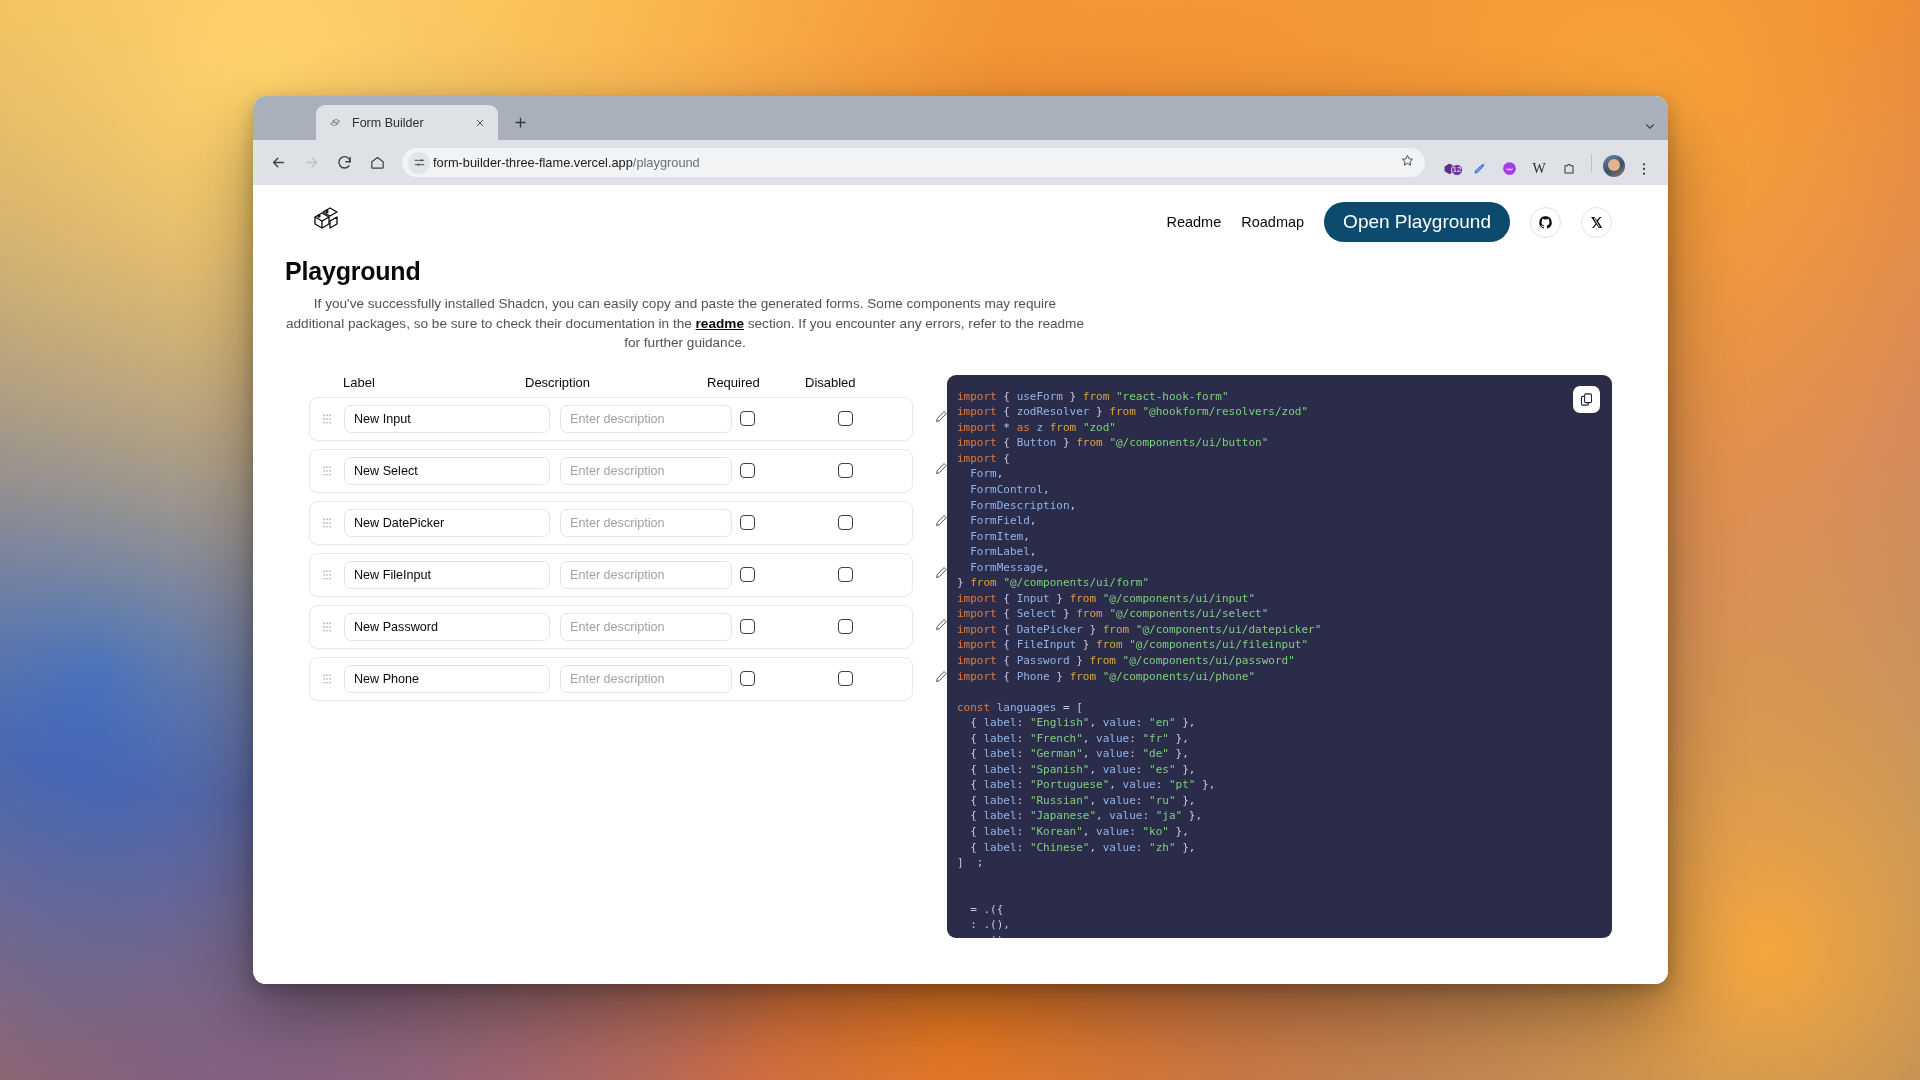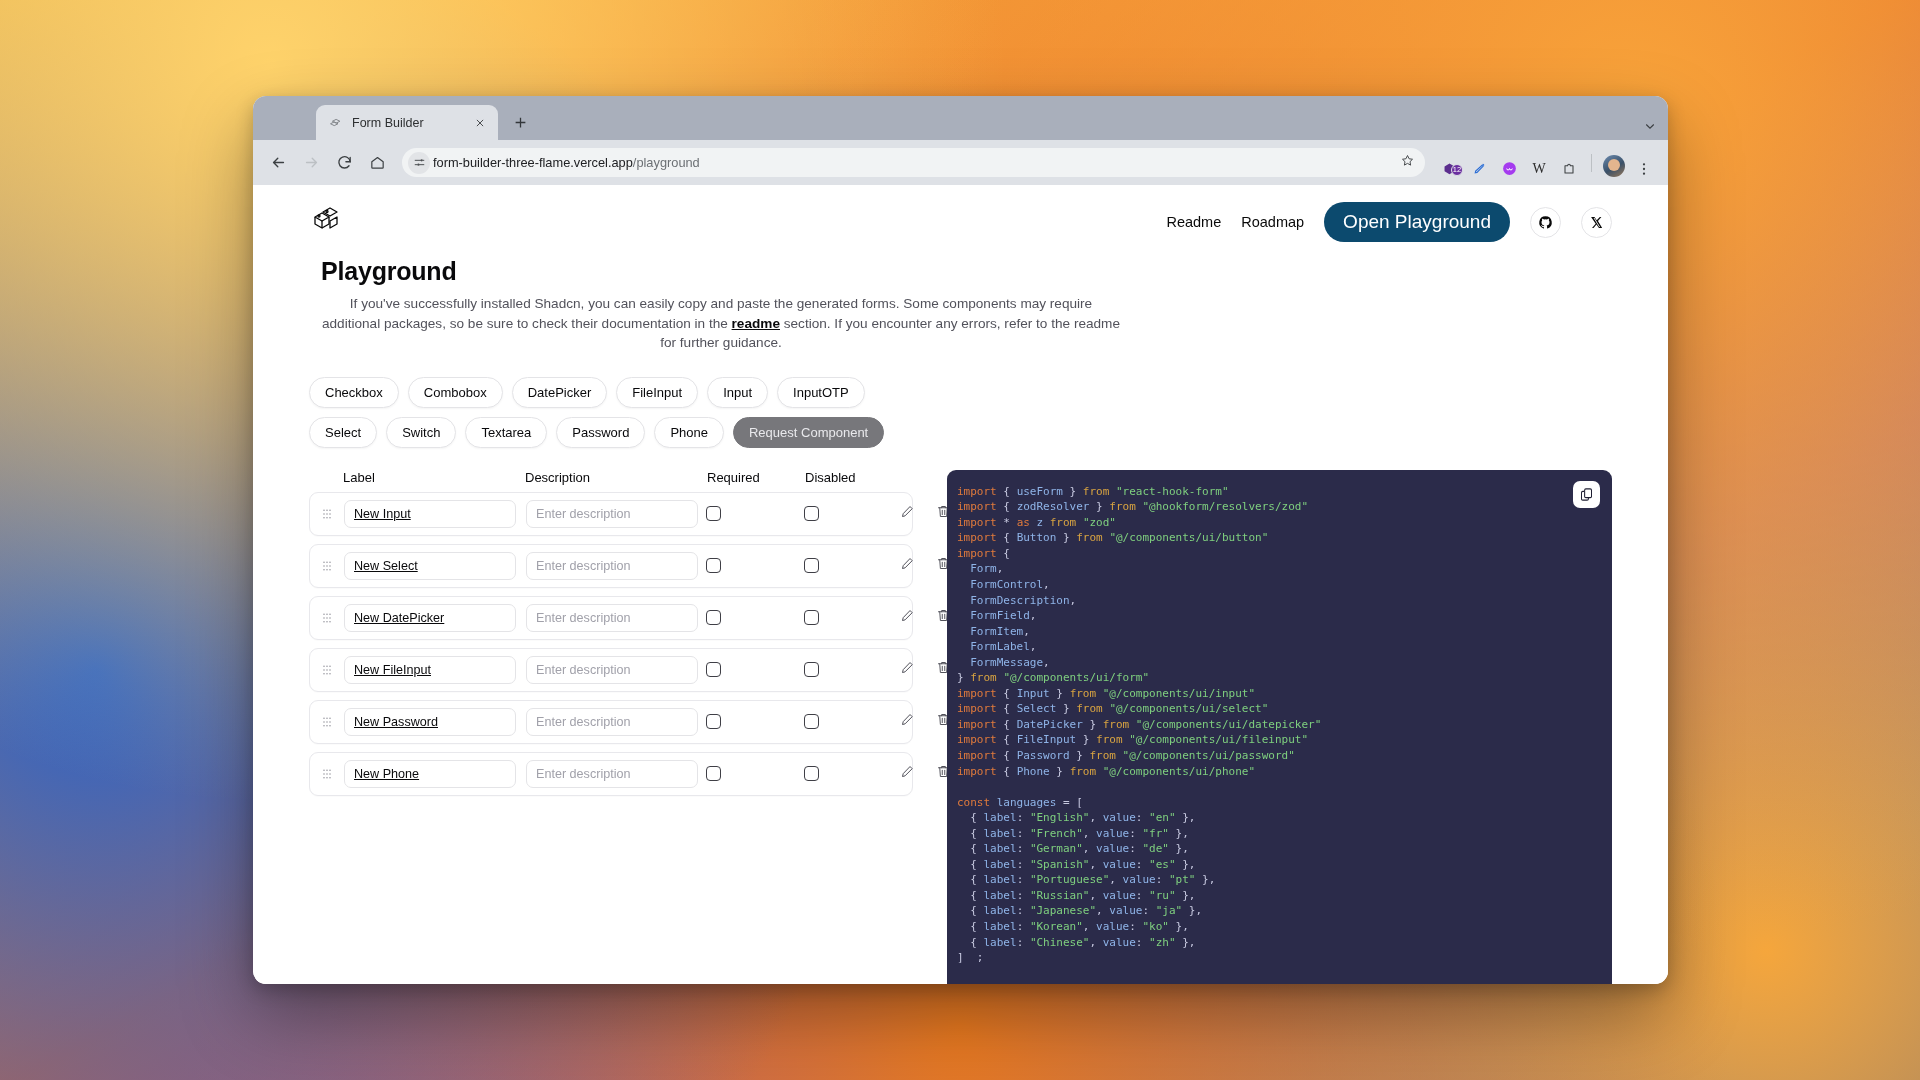--- a/index.html
+++ b/index.html
@@ -119,21 +119,21 @@
   .nav { margin-left: auto; display: flex; align-items: center; gap: 20px; }
   .nav-link { font-size: 14.5px; color: #0a0a0a; }
   .btn-playground {
     background: #0c4a6e; color: #fff; font-size: 19px;
     padding: 9px 19px; border-radius: 999px; white-space: nowrap; text-align: center;
   }
   .icon-round {
     width: 31px; height: 31px; border-radius: 50%; border: 1px solid #e4e4e7;
     display: flex; align-items: center; justify-content: center; color: #0a0a0a;
   }
-  .hero { padding: 14px 56px 0 68px; }
+  .hero { padding: 14px 56px 0 32px; }
   .hero h1 { font-size: 25px; font-weight: 700; color: #09090b; letter-spacing: -0.2px; }
   .hero p {
     font-size: 13.6px; line-height: 1.44; color: #52525b;
     max-width: 800px; margin-top: 8px; text-align: center;
   }
   .hero p a { color: #09090b; font-weight: 600; text-decoration: underline; }
 
   .chips {
     display: flex; flex-wrap: wrap; gap: 9px;
     padding: 24px 56px 0 56px; max-width: 720px;
@@ -172,21 +172,21 @@
   }
   .grip {
     width: 34px; flex: none; display: flex; align-items: center;
     justify-content: center; color: #9b9ba3;
   }
   .inp {
     height: 28px; border: 1px solid #e4e4e7; border-radius: 7px;
     display: flex; align-items: center; padding: 0 9px;
     font-size: 12.6px; color: #09090b; background: #fff;
   }
-  .inp.label-inp { width: 172px; flex: none; text-decoration: underline; }
+  .inp.label-inp { width: 206px; flex: none; }
   .inp.desc-inp { width: 172px; flex: none; margin-left: 10px; color: #a1a1aa; }
   .cell-check {
     width: 98px; flex: none; display: flex; align-items: center;
     padding-left: 8px;
   }
   .cell-check.second { padding-left: 8px; }
   .cbox {
     width: 15px; height: 15px; border: 1.4px solid #3f3f46;
     border-radius: 4px; background: #fff;
   }
@@ -376,34 +376,20 @@
               </svg>
           </span>
         </div>
       </div>
 
       <div class="hero">
         <h1>Playground</h1>
         <p><span>If you've successfully installed Shadcn, you can easily copy and paste the generated forms. Some components may require additional packages, so be sure to check their documentation in the </span><a href="#">readme</a><span> section. If you encounter any errors, refer to the readme for further guidance.</span></p>
       </div>
 
-      <div class="chips" id="chips">
-          <div class="chip">Checkbox</div>
-          <div class="chip">Combobox</div>
-          <div class="chip">DatePicker</div>
-          <div class="chip">FileInput</div>
-          <div class="chip">Input</div>
-          <div class="chip">InputOTP</div>
-          <div class="chip">Select</div>
-          <div class="chip">Switch</div>
-          <div class="chip">Textarea</div>
-          <div class="chip">Password</div>
-          <div class="chip">Phone</div>
-          <div class="chip muted">Request Component</div>
-        </div>
 
       <div class="columns">
         <div class="left-col">
           <div class="tbl-head">
             <span class="c-grip"></span>
             <span class="c-label">Label</span>
             <span class="c-desc">Description</span>
             <span class="c-req">Required</span>
             <span class="c-dis">Disabled</span>
             <span class="c-act"></span>

